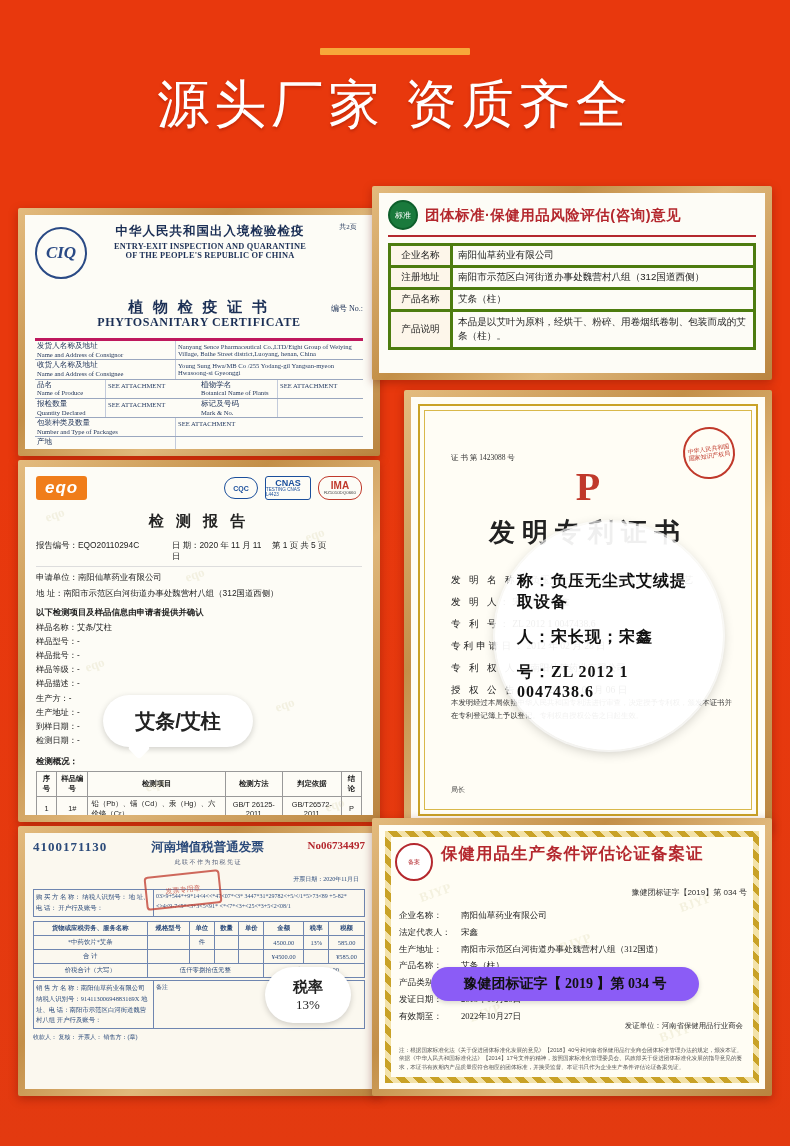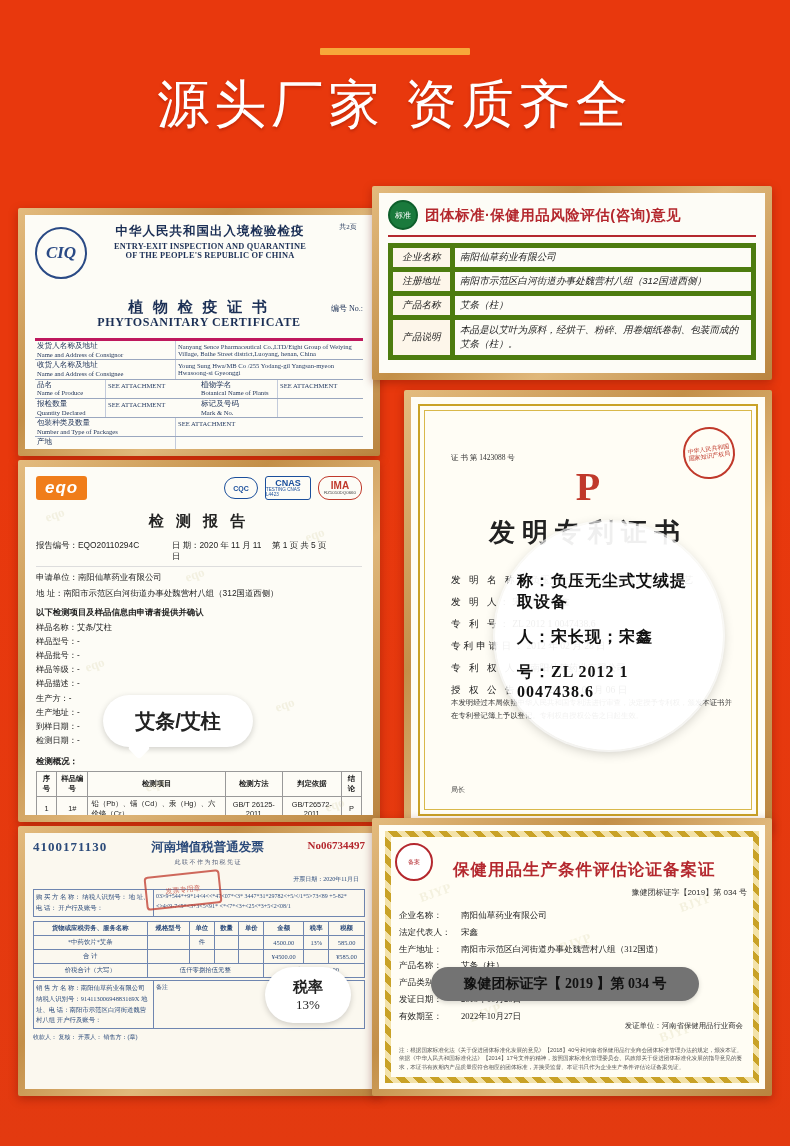--- a/index.html
+++ b/index.html
@@ -82,21 +82,21 @@
   #cert-standard { left: 372px; top: 186px; width: 400px; height: 194px; }
   .std-inner { padding: 7px 9px; }
   .std-top { display:flex; align-items:center; gap:7px; border-bottom:2px solid #b4282e; padding-bottom:5px;}
   .std-seal {
     width:30px;height:30px;border-radius:50%;background:#1a7a3c;color:#fff;
     display:flex;align-items:center;justify-content:center;font-size:8px;flex:0 0 auto;
     border:2px solid #0e5f2b;
   }
   .std-title { font-size:14.5px; font-weight:bold; color:#b4282e; letter-spacing:.5px;}
   .std-table { width:100%; border-collapse:collapse; margin-top:6px; font-size:9.6px;}
-  .std-table td { border:5px solid #4d7c0f; padding:3px 5px; color:#222;font-style:italic; }
+  .std-table td { border:3px solid #4d7c0f; padding:3px 5px; color:#222; }
   .std-table td.k { width:62px; background:#fdf6ea; text-align:center; white-space:nowrap;}
   .std-table td.desc { line-height:1.5; }
 
   
   #cert-report { left: 18px; top: 460px; width: 362px; height: 362px; }
   .rep-inner { padding: 9px 11px; color:#222; }
   .rep-head { display:flex; align-items:center; justify-content:space-between; }
   .eqo-logo {
     font-size:17px;font-weight:bold;color:#fff;background:#f07d1a;
     padding:2px 9px;border-radius:3px;letter-spacing:1px;font-style:italic;
@@ -190,30 +190,30 @@
     box-shadow:0 2px 6px rgba(0,0,0,.18);
   }
   .tax-bubble .t1{ font-size:15px; font-weight:bold; color:#222; }
   .tax-bubble .t2{ font-size:13px; color:#222; }
 
   
   #cert-health { left: 372px; top: 818px; width: 400px; height: 278px; }
   .hl-inner{ background:#fffdf4; position:relative; padding:0; }
   .hl-frame{ position:absolute; inset:6px; border:6px solid #c9a227;
     border-image: repeating-linear-gradient(45deg,#c9a227 0 6px,#f3e2a8 6px 12px) 6; }
-  .hl-head{ position:absolute; left:16px; right:16px; top:18px; display:flex; align-items:flex-end; gap:20px;}
+  .hl-head{ position:absolute; left:16px; right:16px; top:18px; display:flex; align-items:flex-start; gap:8px;}
   .hl-seal{ width:38px;height:38px;border-radius:50%;background:#fff;border:2px solid #b4282e;
     color:#b4282e;font-size:6px;display:flex;align-items:center;justify-content:center;text-align:center;line-height:1.1;flex:0 0 auto;}
   .hl-title{ font-size:16.5px; font-weight:bold; color:#b4282e; letter-spacing:1px; font-family:"Liberation Serif",serif;}
   .hl-no{ position:absolute; right:18px; top:62px; font-size:8px; color:#333;}
   .hl-fields{ position:absolute; left:20px; top:82px; right:20px; font-size:8.6px; color:#222; line-height:1.95;
     font-family:"Liberation Serif",serif;}
   .hl-fields .k{ display:inline-block; width:62px;}
   .hl-highlight{
-    position:absolute; left:52px; top:142px; width:268px; height:34px; background:#737373;
+    position:absolute; left:52px; top:142px; width:268px; height:34px; background:#8b5cf6;
     border-radius:17px; display:flex; align-items:center; justify-content:center;
     font-size:14px; font-weight:bold; color:#111; box-shadow:0 2px 5px rgba(0,0,0,.15);
     font-family:"Liberation Serif",serif;
   }
   .hl-issuer{ position:absolute; right:22px; top:196px; font-size:7.4px; color:#333;}
   .hl-note{ position:absolute; left:20px; right:20px; bottom:18px; font-size:5.6px; color:#555; line-height:1.5;}
 </style>
 </head>
 <body>
 

